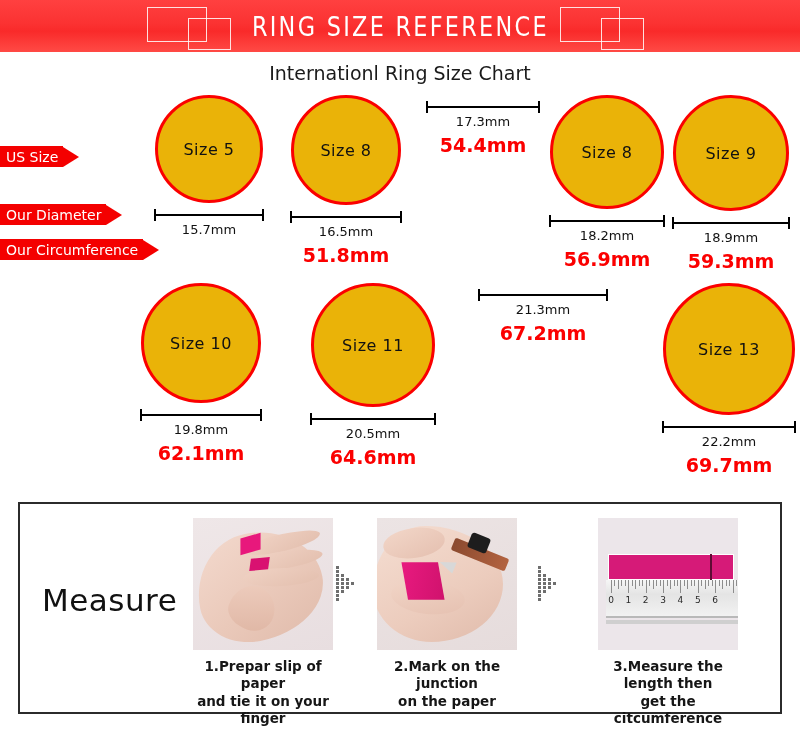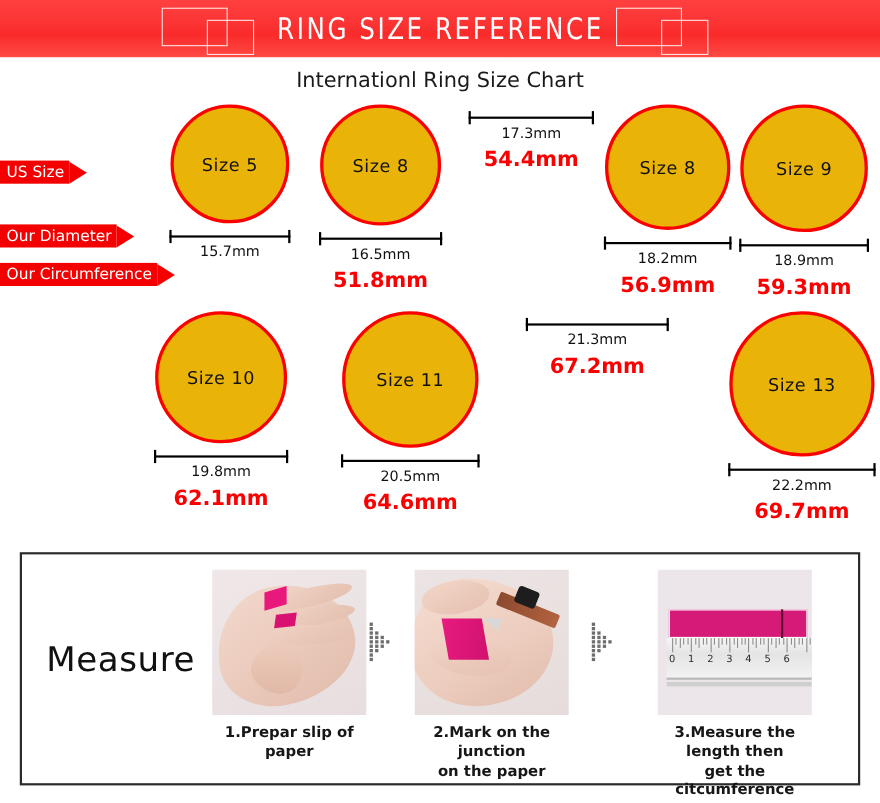--- a/index.html
+++ b/index.html
@@ -410,20 +410,21 @@
       <div class="p1-hand"></div>
       <div class="p1-finger p1-f1"></div>
       <div class="p1-finger p1-f2"></div>
       <div class="p1-finger p1-f3"></div>
       <div class="p1-thumb"></div>
       <div class="p1-strip-a"></div>
       <div class="p1-strip-b"></div>
     </div>
     <div class="step-caption">
       <div>1.Prepar slip of paper</div>
+      <div>and tie it on your finger</div>
     </div>
   </div>
 
   <div class="step step-2">
     <div class="photo">
       <div class="p2-bg"></div>
       <div class="p2-hand"></div>
       <div class="p2-knuckle p2-k1"></div>
       <div class="p2-knuckle p2-k2"></div>
       <div class="p2-strip"></div>

